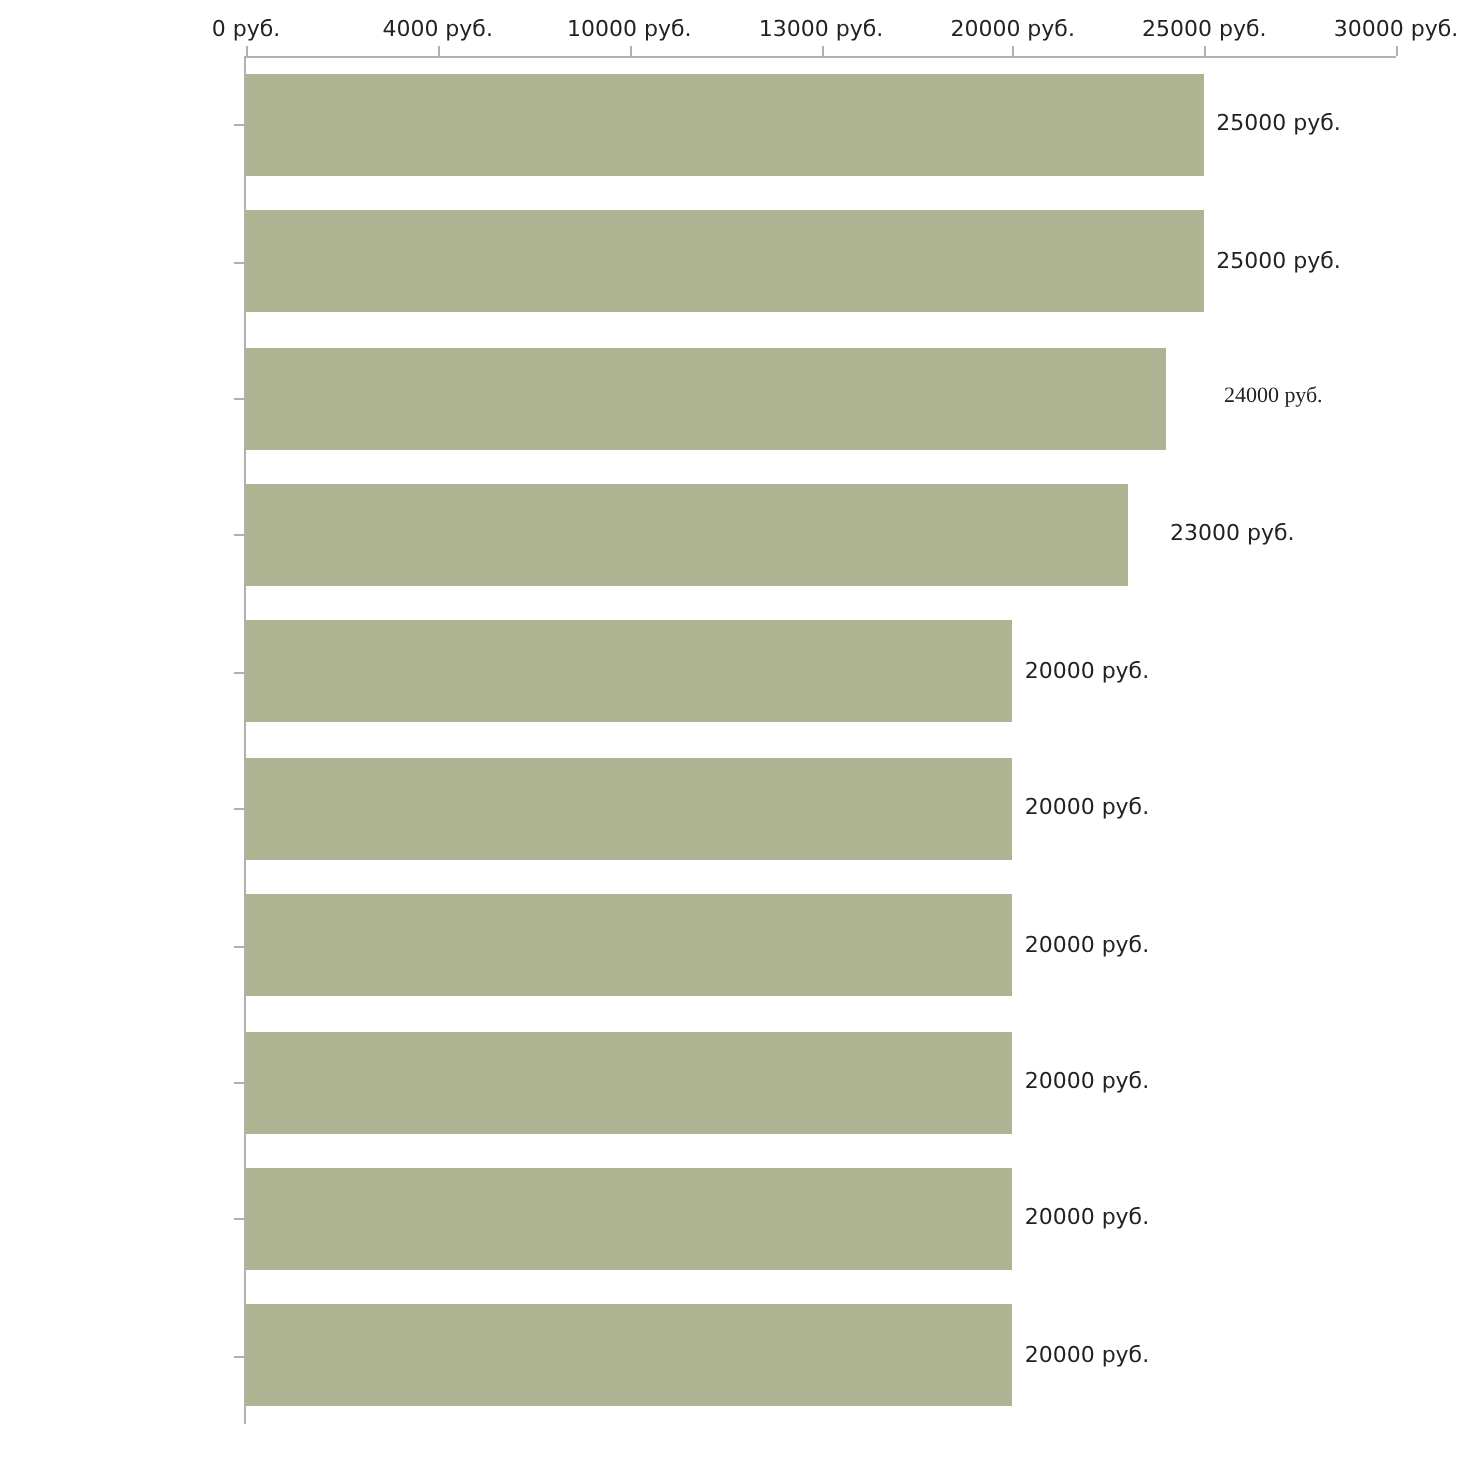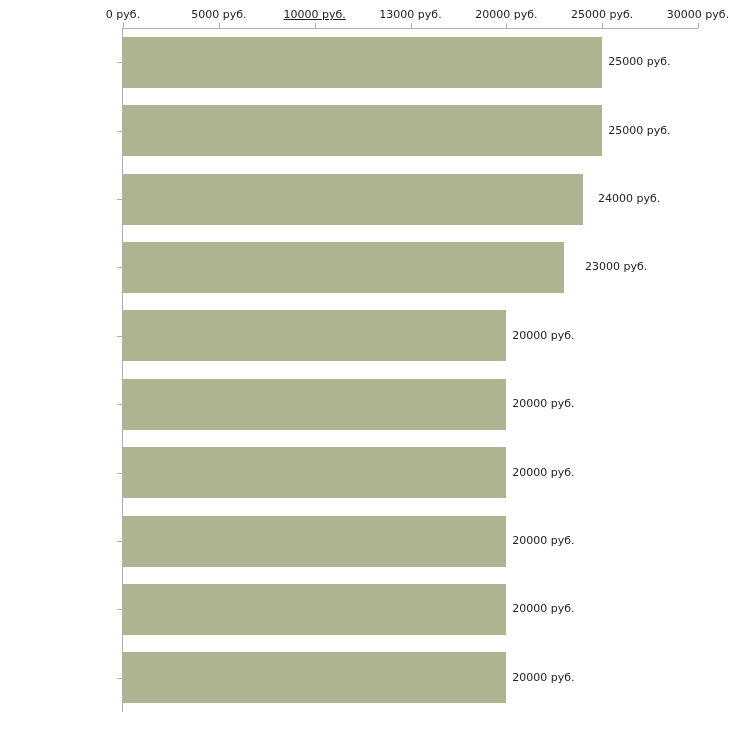--- a/index.html
+++ b/index.html
@@ -71,43 +71,43 @@
 </style>
 </head>
 <body>
 
 <div id="chart-root">
   <div class="axis-top-line"></div>
   <div class="axis-left-line"></div>
   <div id="ticks">
       <div class="tick-label" style="left: 123px;">0 руб.</div>
       <div class="tick-mark" style="left: 123px;"></div>
-      <div class="tick-label" style="left: 218.833px;">5000 руб.</div>
+      <div class="tick-label" style="left: 218.833px;">4000 руб.</div>
       <div class="tick-mark" style="left: 218.833px;"></div>
-      <div class="tick-label" style="left: 314.667px; text-decoration: underline;">10000 руб.</div>
+      <div class="tick-label" style="left: 314.667px;">10000 руб.</div>
       <div class="tick-mark" style="left: 314.667px;"></div>
       <div class="tick-label" style="left: 410.5px;">13000 руб.</div>
       <div class="tick-mark" style="left: 410.5px;"></div>
       <div class="tick-label" style="left: 506.333px;">20000 руб.</div>
       <div class="tick-mark" style="left: 506.333px;"></div>
       <div class="tick-label" style="left: 602.167px;">25000 руб.</div>
       <div class="tick-mark" style="left: 602.167px;"></div>
       <div class="tick-label" style="left: 698px; text-align: right;">30000 руб.</div>
       <div class="tick-mark" style="left: 698px;"></div>
     </div>
   <div id="bars">
       <div class="bar" style="top: 36.7px; height: 51px; width: 479.167px; background: rgb(174, 179, 146);"></div>
       <div class="cat-tick" style="top: 62px;"></div>
       <div class="bar-value" style="left: 608.167px; top: 55.2px;">25000 руб.</div>
       <div class="bar" style="top: 105.1px; height: 51px; width: 479.167px; background: rgb(174, 179, 146);"></div>
       <div class="cat-tick" style="top: 131px;"></div>
       <div class="bar-value" style="left: 608.167px; top: 123.6px;">25000 руб.</div>
       <div class="bar" style="top: 173.5px; height: 51px; width: 460px; background: rgb(174, 179, 146);"></div>
       <div class="cat-tick" style="top: 199px;"></div>
-      <div class="bar-value" style="left: 598px; top: 192px;">24000 руб.</div>
+      <div class="bar-value" style="left: 612px; top: 192px; font-family: Liberation Serif, serif;">24000 руб.</div>
       <div class="bar" style="top: 241.9px; height: 51px; width: 440.833px; background: rgb(174, 179, 146);"></div>
       <div class="cat-tick" style="top: 267px;"></div>
       <div class="bar-value" style="left: 585px; top: 260.4px;">23000 руб.</div>
       <div class="bar" style="top: 310.3px; height: 51px; width: 383.333px; background: rgb(174, 179, 146);"></div>
       <div class="cat-tick" style="top: 336px;"></div>
       <div class="bar-value" style="left: 512.333px; top: 328.8px;">20000 руб.</div>
       <div class="bar" style="top: 378.7px; height: 51px; width: 383.333px; background: rgb(174, 179, 146);"></div>
       <div class="cat-tick" style="top: 404px;"></div>
       <div class="bar-value" style="left: 512.333px; top: 397.2px;">20000 руб.</div>
       <div class="bar" style="top: 447.1px; height: 51px; width: 383.333px; background: rgb(174, 179, 146);"></div>

